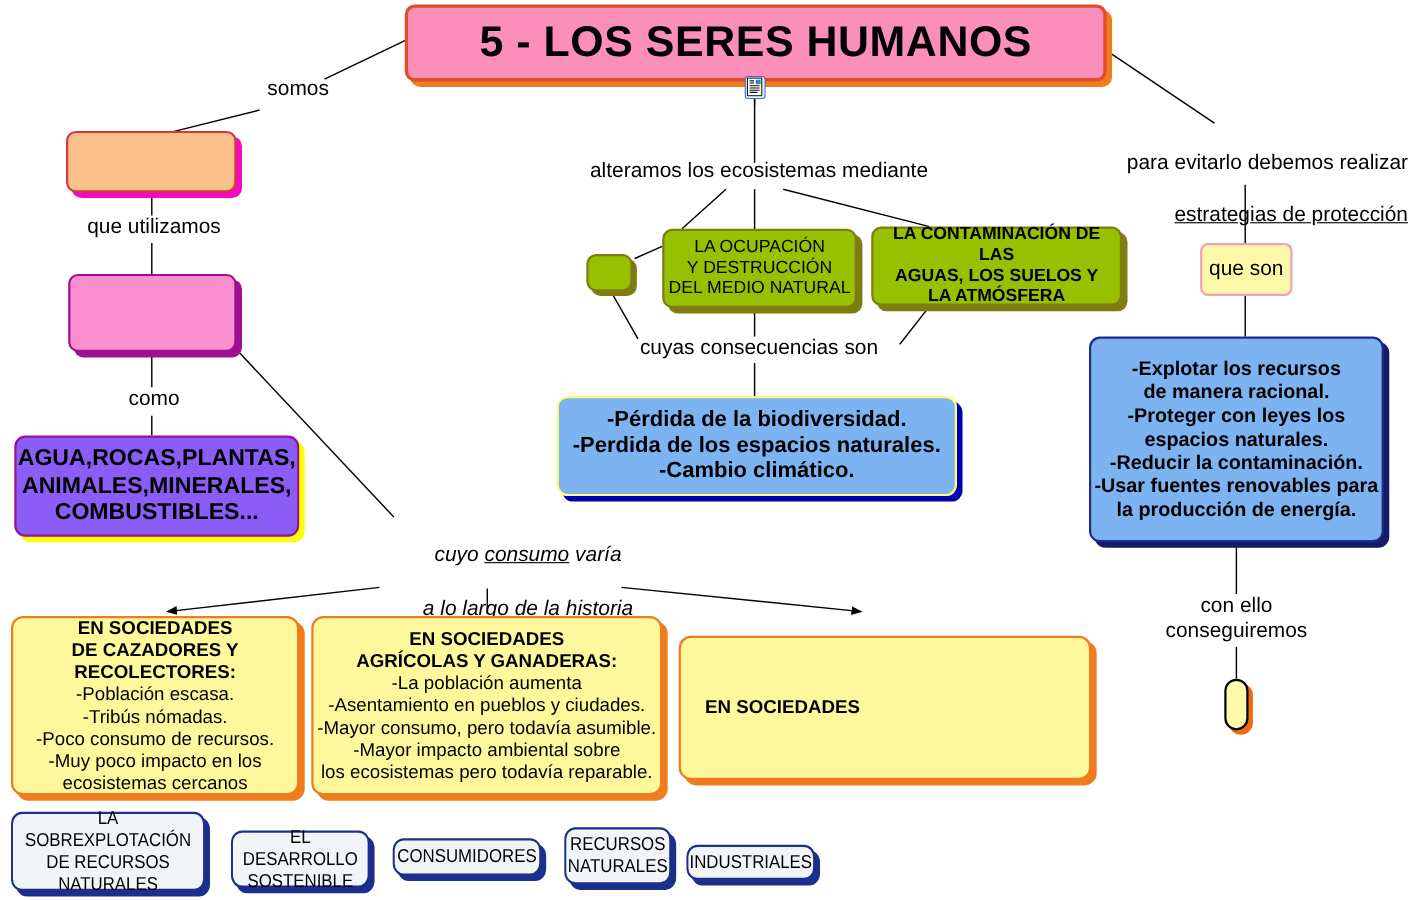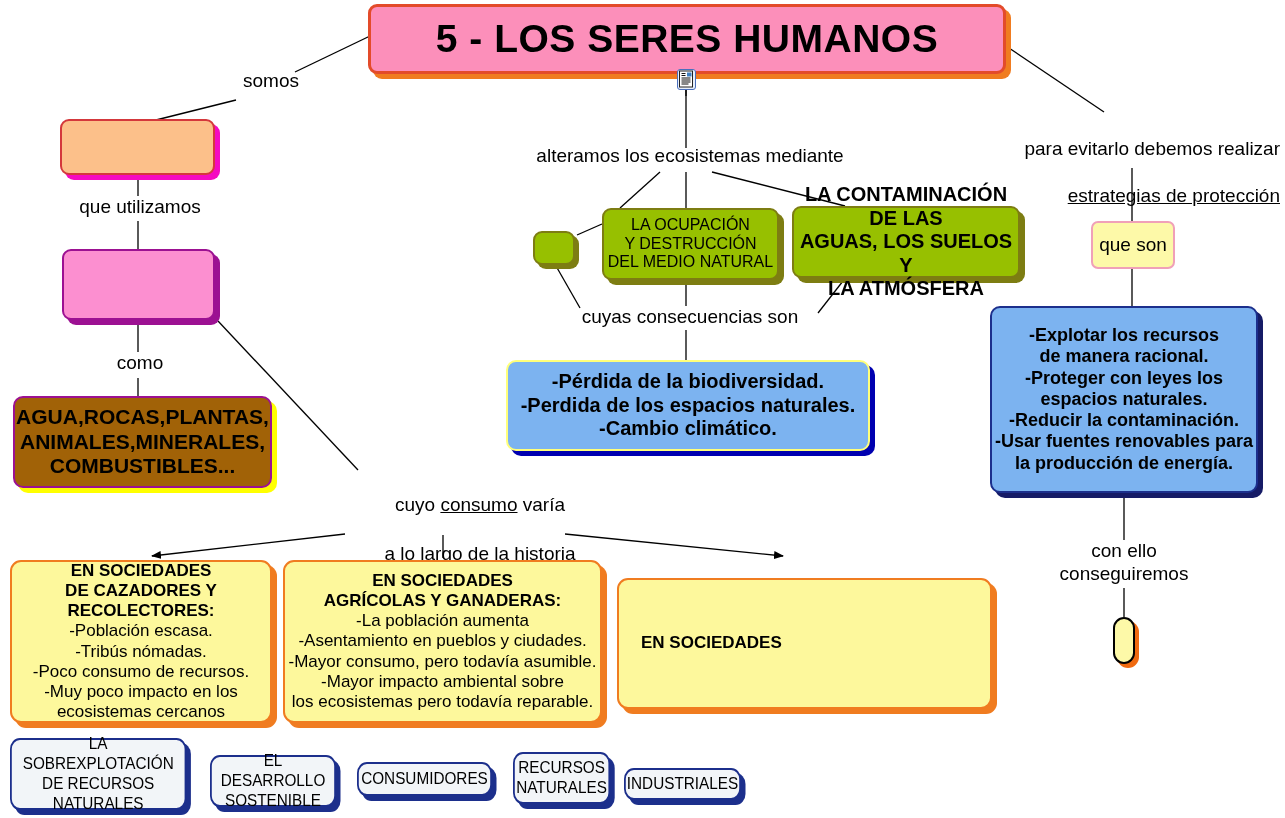--- a/index.html
+++ b/index.html
@@ -77,21 +77,21 @@
     left: 62px; top: 249px;
     width: 153px; height: 71px;
     background: #fc8fd0;
     border: 2px solid #9c1192;
     border-radius: 9px;
     box-shadow: 5px 5px 0 0 #9c1192;
   }
   #recursos-node {
     left: 13px; top: 396px;
     width: 259px; height: 92px;
-    background: #a16207;
+    background: #8b5cf6;
     border: 2px solid #9c1192;
     border-radius: 10px;
     box-shadow: 5px 5px 0 0 #ffff00;
     font-weight: bold;
     font-size: 21px;
     color: #000;
   }
 
   
   #green-small {
@@ -114,21 +114,21 @@
     color: #000;
   }
   #contaminacion-node {
     left: 792px; top: 206px;
     width: 228px; height: 72px;
     background: #97c000;
     border: 2px solid #7d7d12;
     border-radius: 9px;
     box-shadow: 5px 5px 0 0 #7d7d12;
     font-weight: bold;
-    font-size: 20px;
+    font-size: 16px;
     color: #000;
   }
 
   
   #consecuencias-node {
     left: 506px; top: 360px;
     width: 364px; height: 91px;
     background: #7cb3f0;
     border: 2px solid #ffff7a;
     border-radius: 10px;
@@ -211,21 +211,21 @@
   #wb-industriales    { left: 624px; top: 768px; width: 130px; height: 32px; }
 
   
   #lbl-somos        { left: 216px; top: 70px;  width: 110px; }
   #lbl-queutilizamos{ left: 60px;  top: 196px; width: 160px; }
   #lbl-como         { left: 90px;  top: 352px; width: 100px; }
   #lbl-alteramos    { left: 500px; top: 145px; width: 380px; }
   #lbl-cuyas        { left: 555px; top: 306px; width: 270px; }
   #lbl-paraevitarlo { left: 975px; top: 113px; width: 305px; line-height: 1.25; text-align: right; }
   #lbl-conello      { left: 1048px; top: 540px; width: 152px; }
-  #lbl-cuyoconsumo  { left: 330px; top: 468px; width: 300px; line-height: 1.3; }
+  #lbl-cuyoconsumo  { left: 330px; top: 468px; width: 300px; line-height: 1.3; font-style: italic; }
 
   .underline { text-decoration: underline; }
 
   
   #resource-icon {
     position: absolute;
     left: 677px; top: 69px;
     width: 19px; height: 21px;
     background: #e8f0fb;
     border: 1.5px solid #4a6fbd;

